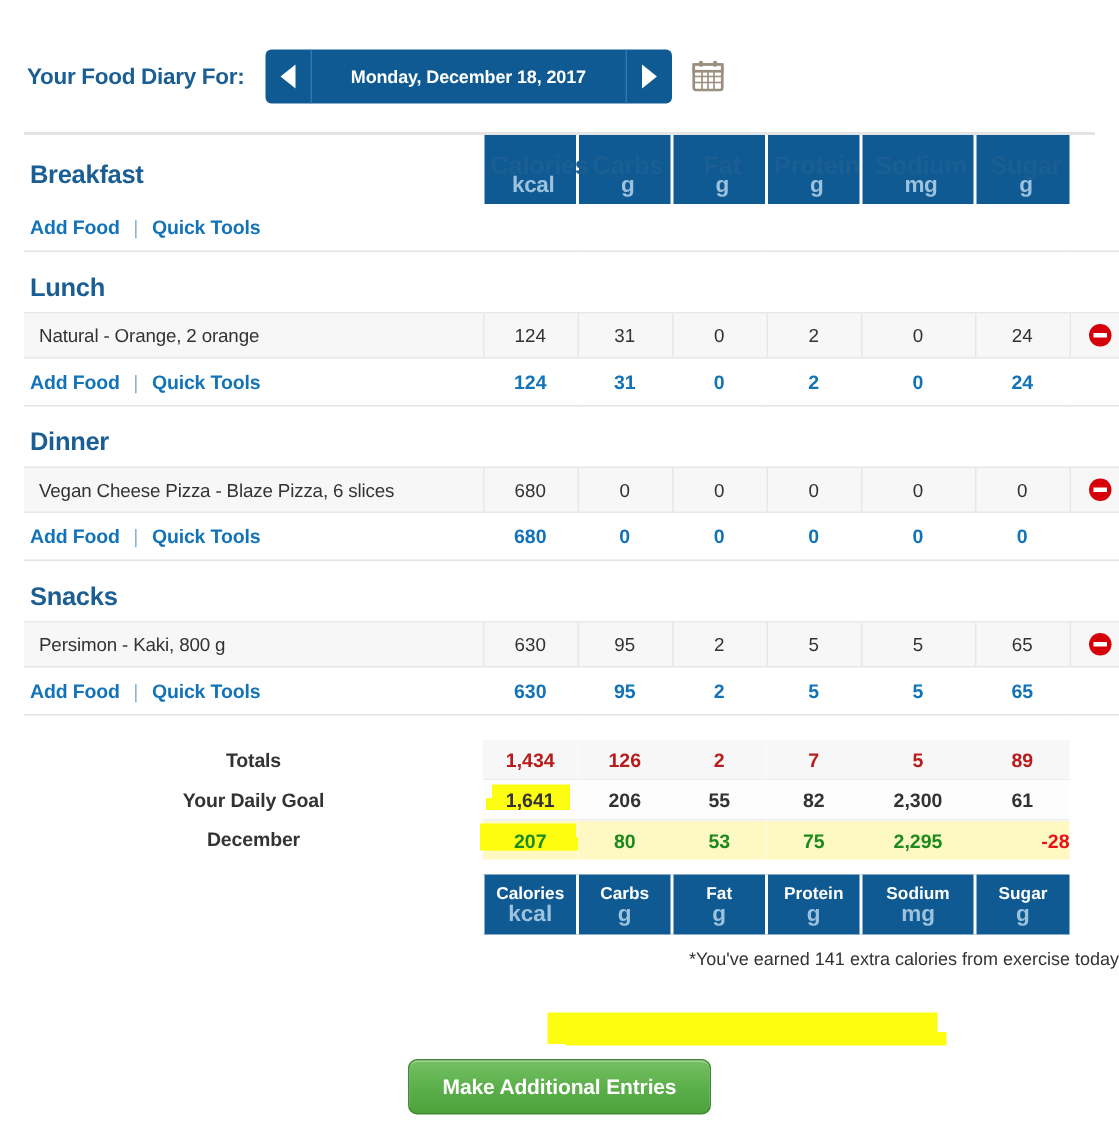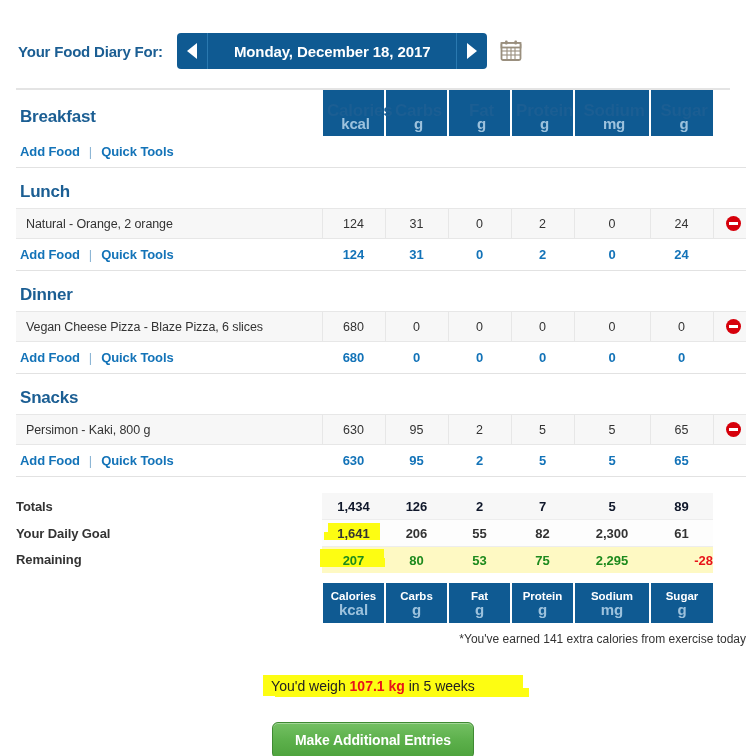--- a/index.html
+++ b/index.html
@@ -57,21 +57,21 @@
     border-right: 10px solid #ffffff;
   }
   .tri-right {
     width: 0; height: 0;
     border-top: 8px solid transparent;
     border-bottom: 8px solid transparent;
     border-left: 10px solid #ffffff;
   }
   .date-label {
     color: #ffffff;
-    font-size: 15px;
+    font-size: 12px;
     font-weight: bold;
     padding: 0 26px;
     white-space: nowrap;
     letter-spacing: -0.1px;
   }
   .calendar-icon {
     margin-left: 12px;
     cursor: pointer;
     display: flex;
     align-items: center;
@@ -199,38 +199,38 @@
 
   
   .summary-table {
     width: 714px;
     margin: 16px 16px 0 16px;
     border-collapse: collapse;
     table-layout: fixed;
   }
   .summary-table td { padding: 0; }
   .sum-label {
-    text-align: left;
+    text-align: center;
     padding-right: 12px;
     font-size: 13px;
     font-weight: bold;
     color: #333333;
     height: 26px;
     vertical-align: middle;
     letter-spacing: -0.1px;
   }
   .sum-val {
     text-align: center;
     font-size: 13px;
     font-weight: bold;
     height: 26px;
     vertical-align: middle;
     position: relative;
   }
-  tr.row-totals .sum-val { background: #f7f7f7; color: #0f172a; border-bottom: 1px solid #ededed; }
+  tr.row-totals .sum-val { background: #f7f7f7; color: #b91c1c; border-bottom: 1px solid #ededed; }
   tr.row-goal .sum-val   { background: #fdfdfd; color: #333; border-bottom: 1px solid #ededed; }
   tr.row-remaining .sum-val { background: #fef9c3; color: #1d8a1d; }
   tr.row-remaining .sum-val.neg { color: #e8131a; text-align: right; }
 
   
   .hl {
     position: absolute;
     background: #fdfd12;
     z-index: 0;
     pointer-events: none;
@@ -479,21 +479,21 @@
         <span class="celltext">1,641</span>
       </td>
       <td class="sum-val"><span class="celltext">206</span></td>
       <td class="sum-val"><span class="celltext">55</span></td>
       <td class="sum-val"><span class="celltext">82</span></td>
       <td class="sum-val"><span class="celltext">2,300</span></td>
       <td class="sum-val"><span class="celltext">61</span></td>
       <td></td>
     </tr>
     <tr class="row-remaining">
-      <td class="sum-label">Remaining</td>
+      <td class="sum-label">December</td>
       <td class="sum-val">
         <span class="hl" style="left:-2px;top:2px;width:64px;height:18px;"></span>
         <span class="hl" style="left:4px;top:11px;width:60px;height:9px;"></span>
         <span class="celltext">207</span>
       </td>
       <td class="sum-val"><span class="celltext">80</span></td>
       <td class="sum-val"><span class="celltext">53</span></td>
       <td class="sum-val"><span class="celltext">75</span></td>
       <td class="sum-val"><span class="celltext">2,295</span></td>
       <td class="sum-val neg"><span class="celltext">-28</span></td>
@@ -526,21 +526,18 @@
       </tr>
     </tbody>
 </table>
 
 <div class="foot-note">*You've earned 141 extra calories from exercise today</div>
 
 <div class="projection">
   <span class="proj-right">
     <span class="hl" style="left:-4px;top:-1px;width:260px;height:21px;"></span>
     <span class="hl" style="left:8px;top:12px;width:254px;height:9px;"></span>
-    <span class="celltext" style="position:relative;z-index:2;">
-      <span>You'd weigh </span><span class="proj-weight">107.1 kg</span><span> in 5 weeks</span>
-    </span>
   </span>
 </div>
 
 <div class="btn-wrap">
   <button class="green-btn">Make Additional Entries</button>
 </div>
 
 </body></html>

